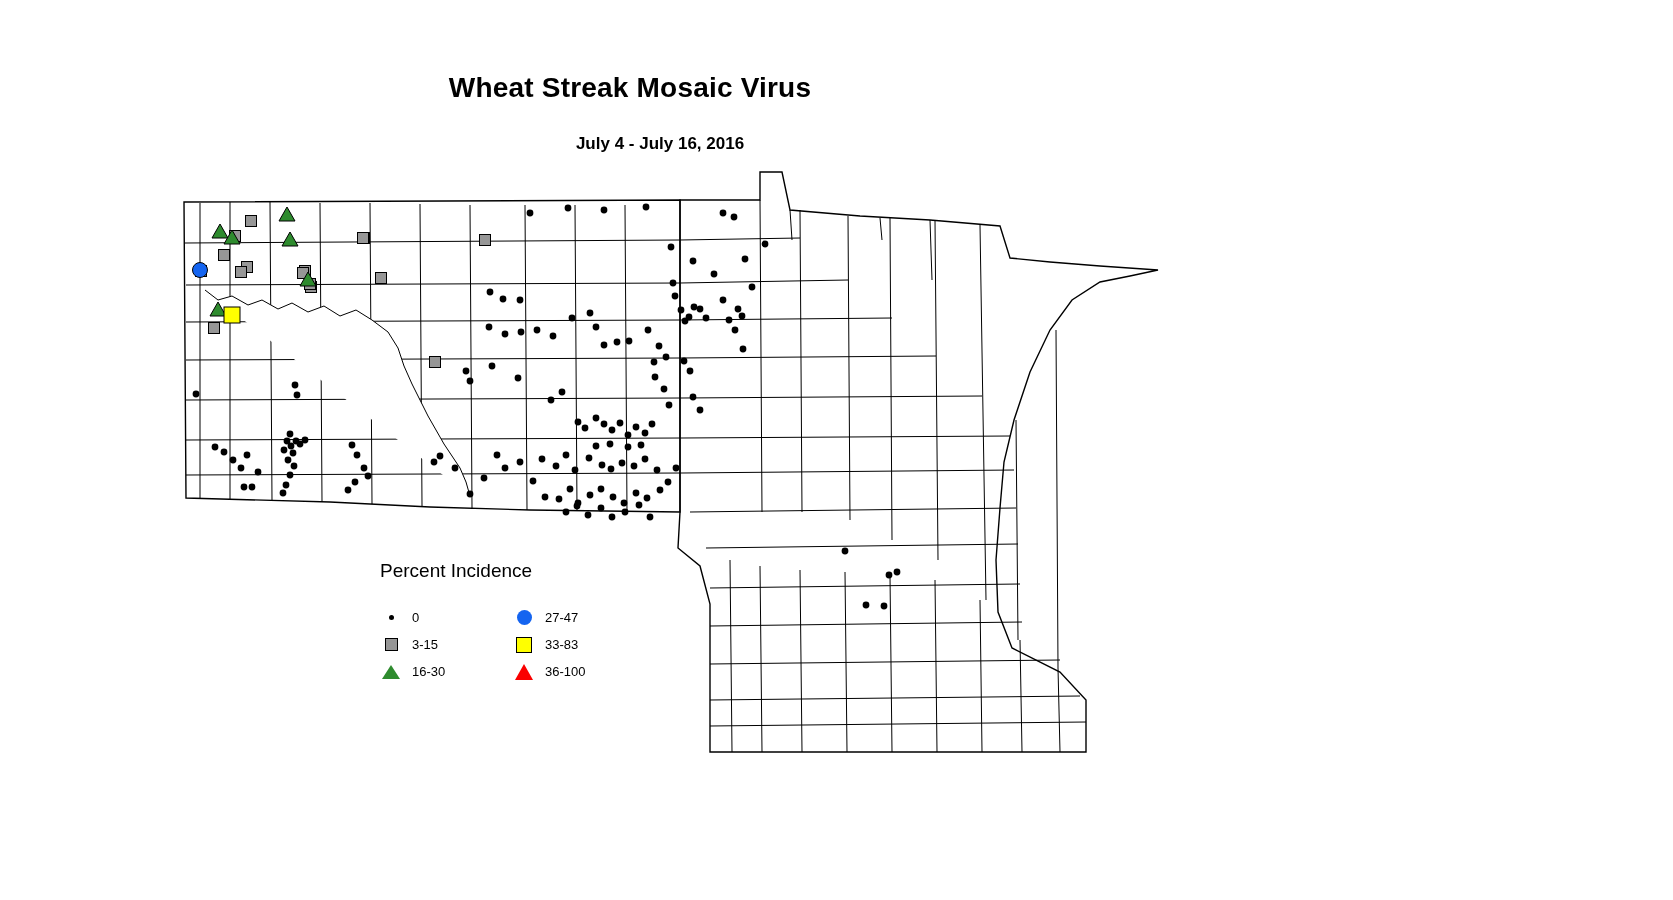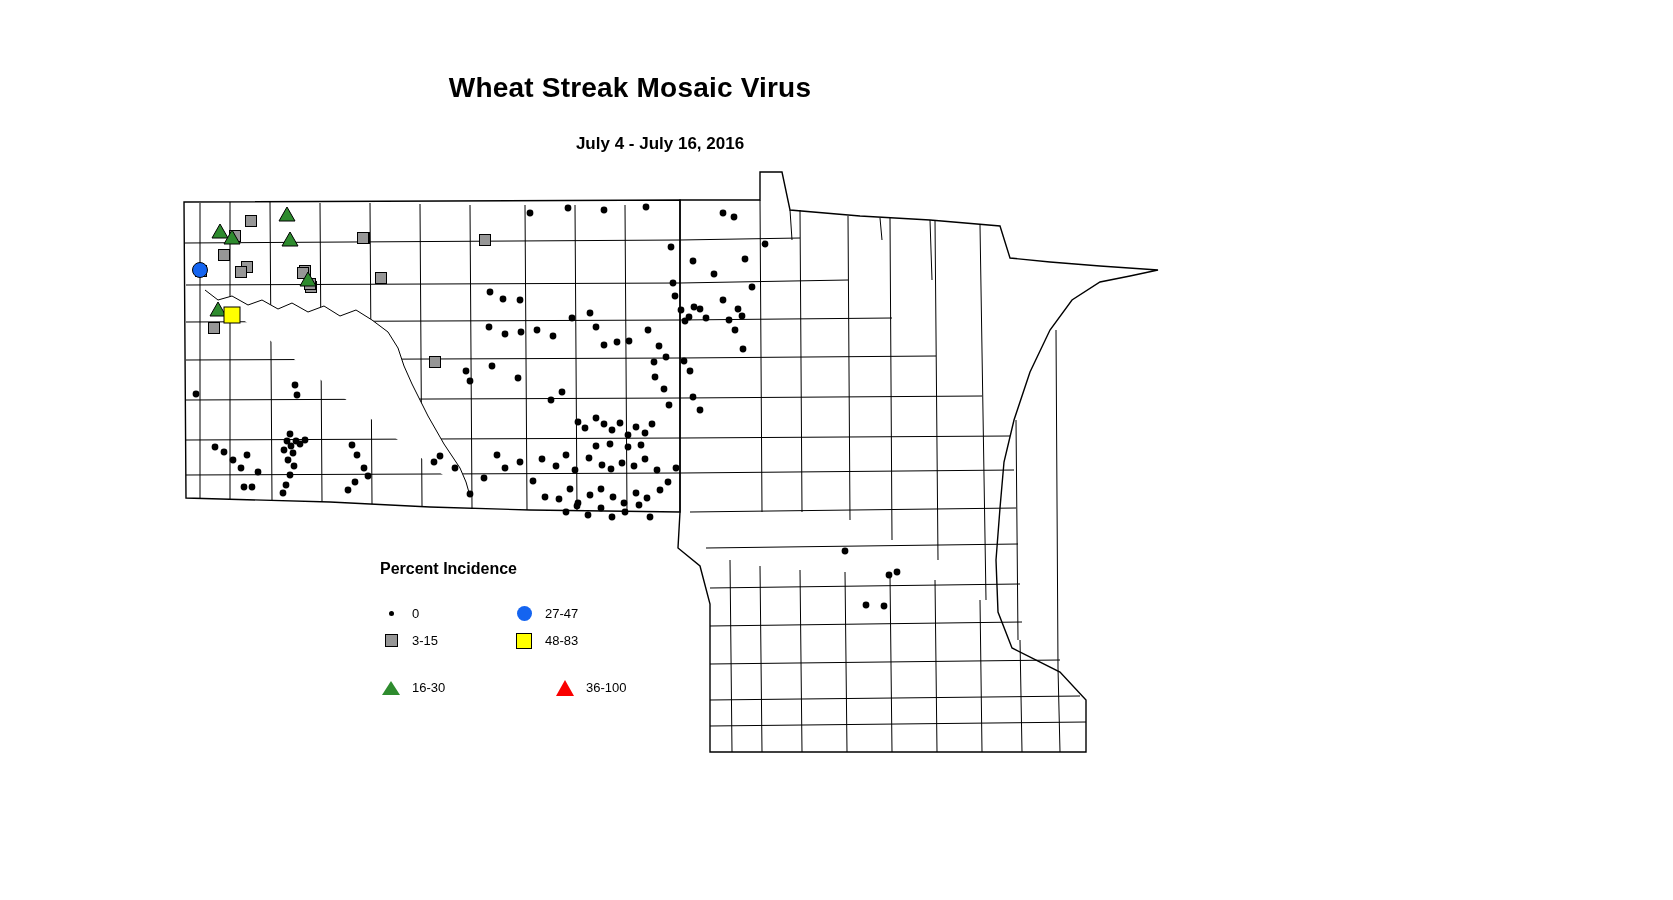--- a/index.html
+++ b/index.html
@@ -7,21 +7,21 @@
        font-family:"Liberation Sans",sans-serif;color:#000;}
   #title{position:absolute;left:0;top:72px;width:1260px;text-align:center;
          font-size:28px;font-weight:bold;letter-spacing:.2px;}
   #subtitle{position:absolute;left:0;top:134px;width:1260px;text-align:center;
             font-size:17px;font-weight:bold;margin-left:30px;}
   #mapwrap{position:absolute;left:0;top:0;width:1673px;height:900px;}
   svg{display:block;}
   .cty{fill:#ffffff;stroke:#000000;stroke-width:1;vector-effect:non-scaling-stroke;}
   .state{fill:none;stroke:#000000;stroke-width:1.4;vector-effect:non-scaling-stroke;}
   #legend{position:absolute;left:378px;top:560px;width:320px;}
-  #legend .lgtitle{font-size:16px;font-weight:bold;margin:0 0 22px 2px;}
+  #legend .lgtitle{font-size:19px;font-weight:normal;margin:0 0 22px 2px;}
   .lgrow{display:flex;align-items:center;height:27px;}
   .lgcol{display:flex;align-items:center;width:133px;}
   .lgsym{width:26px;display:flex;justify-content:center;align-items:center;}
   .lglab{font-size:13px;margin-left:8px;white-space:nowrap;}
   .sq{border:1px solid #000;display:block;}
   .dotleg{width:5px;height:5px;border-radius:50%;background:#000;display:block;}
   .sq1{width:11px;height:11px;background:#969696;}
   .sq4{width:14px;height:14px;background:#ffff00;}
   .tri{width:0;height:0;border-left:9px solid transparent;border-right:9px solid transparent;display:block;}
   .tri3{border-bottom:14px solid #2e8b2e;}
@@ -313,25 +313,25 @@
     <div class="lgcol">
       <span class="lgsym">
           <i class="sq sq1"></i>
         </span>
       <span class="lglab">3-15</span>
     </div>
     <div class="lgcol">
       <span class="lgsym">
           <i class="sq sq4"></i>
         </span>
-      <span class="lglab">48-83</span>
+      <span class="lglab">33-83</span>
     </div>
   </div>
 
-  <div class="lgrow" style="margin-top:20px;gap:41px;">
+  <div class="lgrow" style="margin-top:0;">
     <div class="lgcol">
       <span class="lgsym">
           <i class="tri tri3"></i>
         </span>
       <span class="lglab">16-30</span>
     </div>
     <div class="lgcol">
       <span class="lgsym">
           <i class="tri tri6"></i>
         </span>

